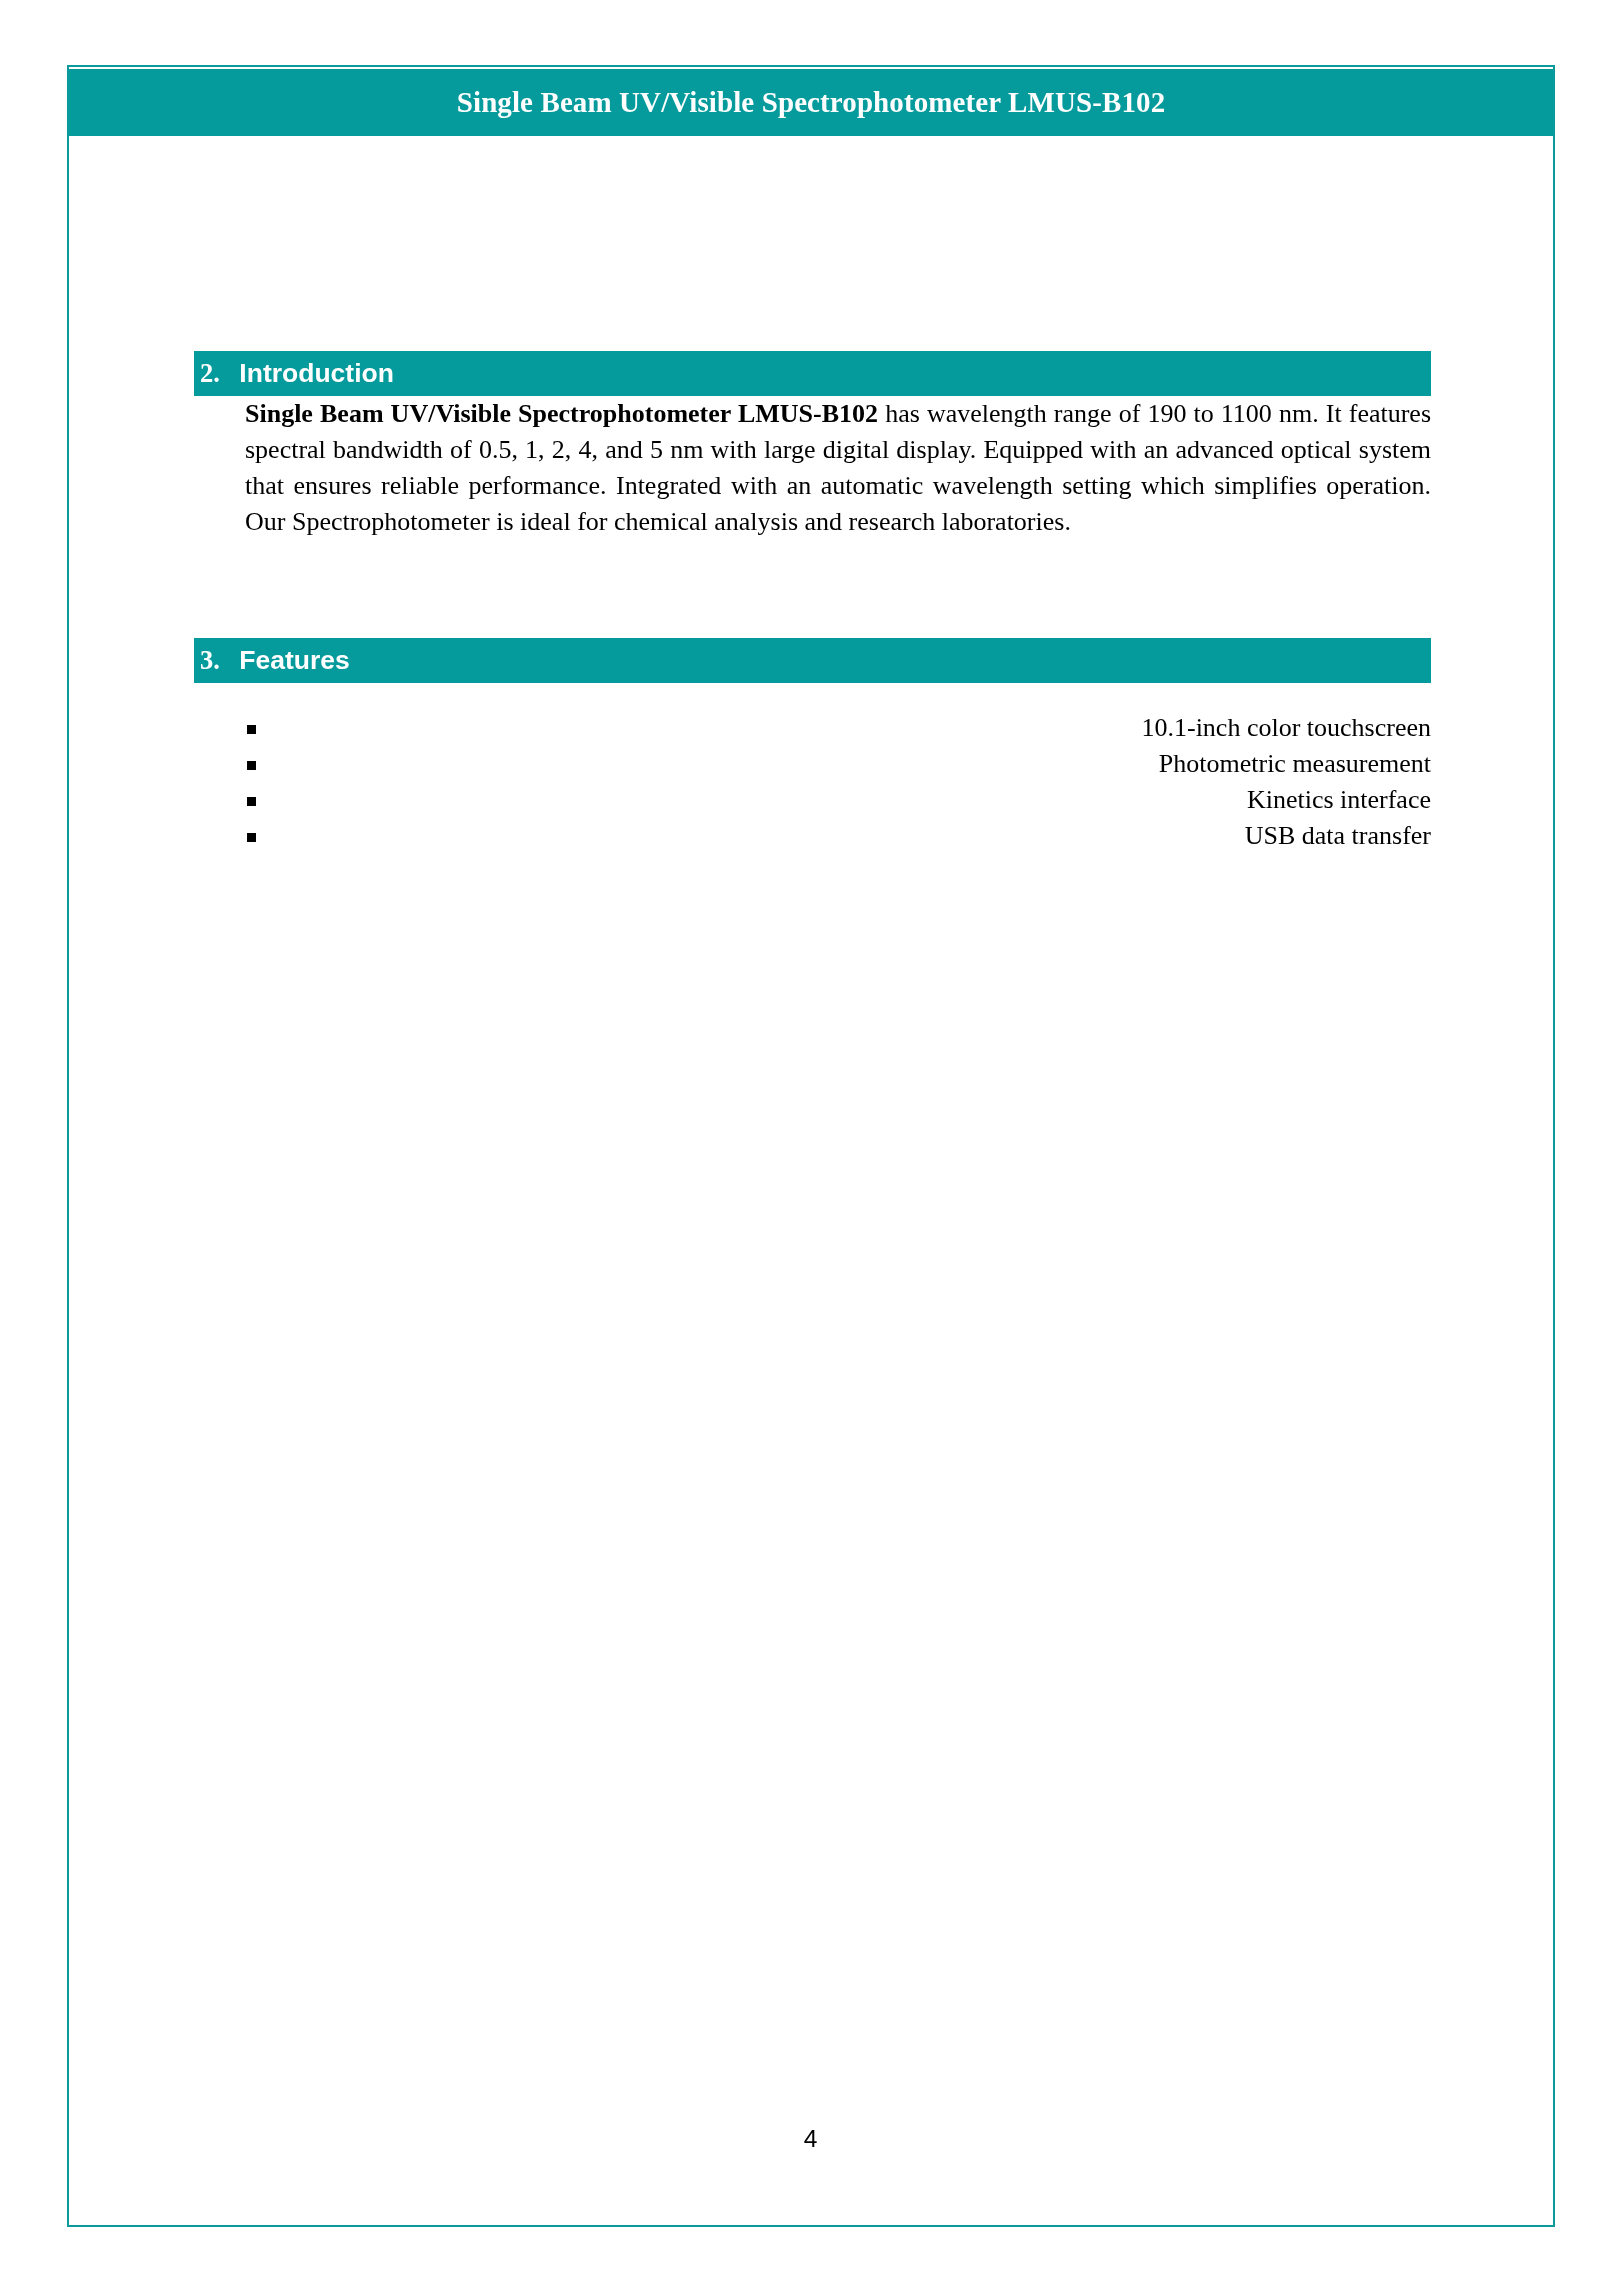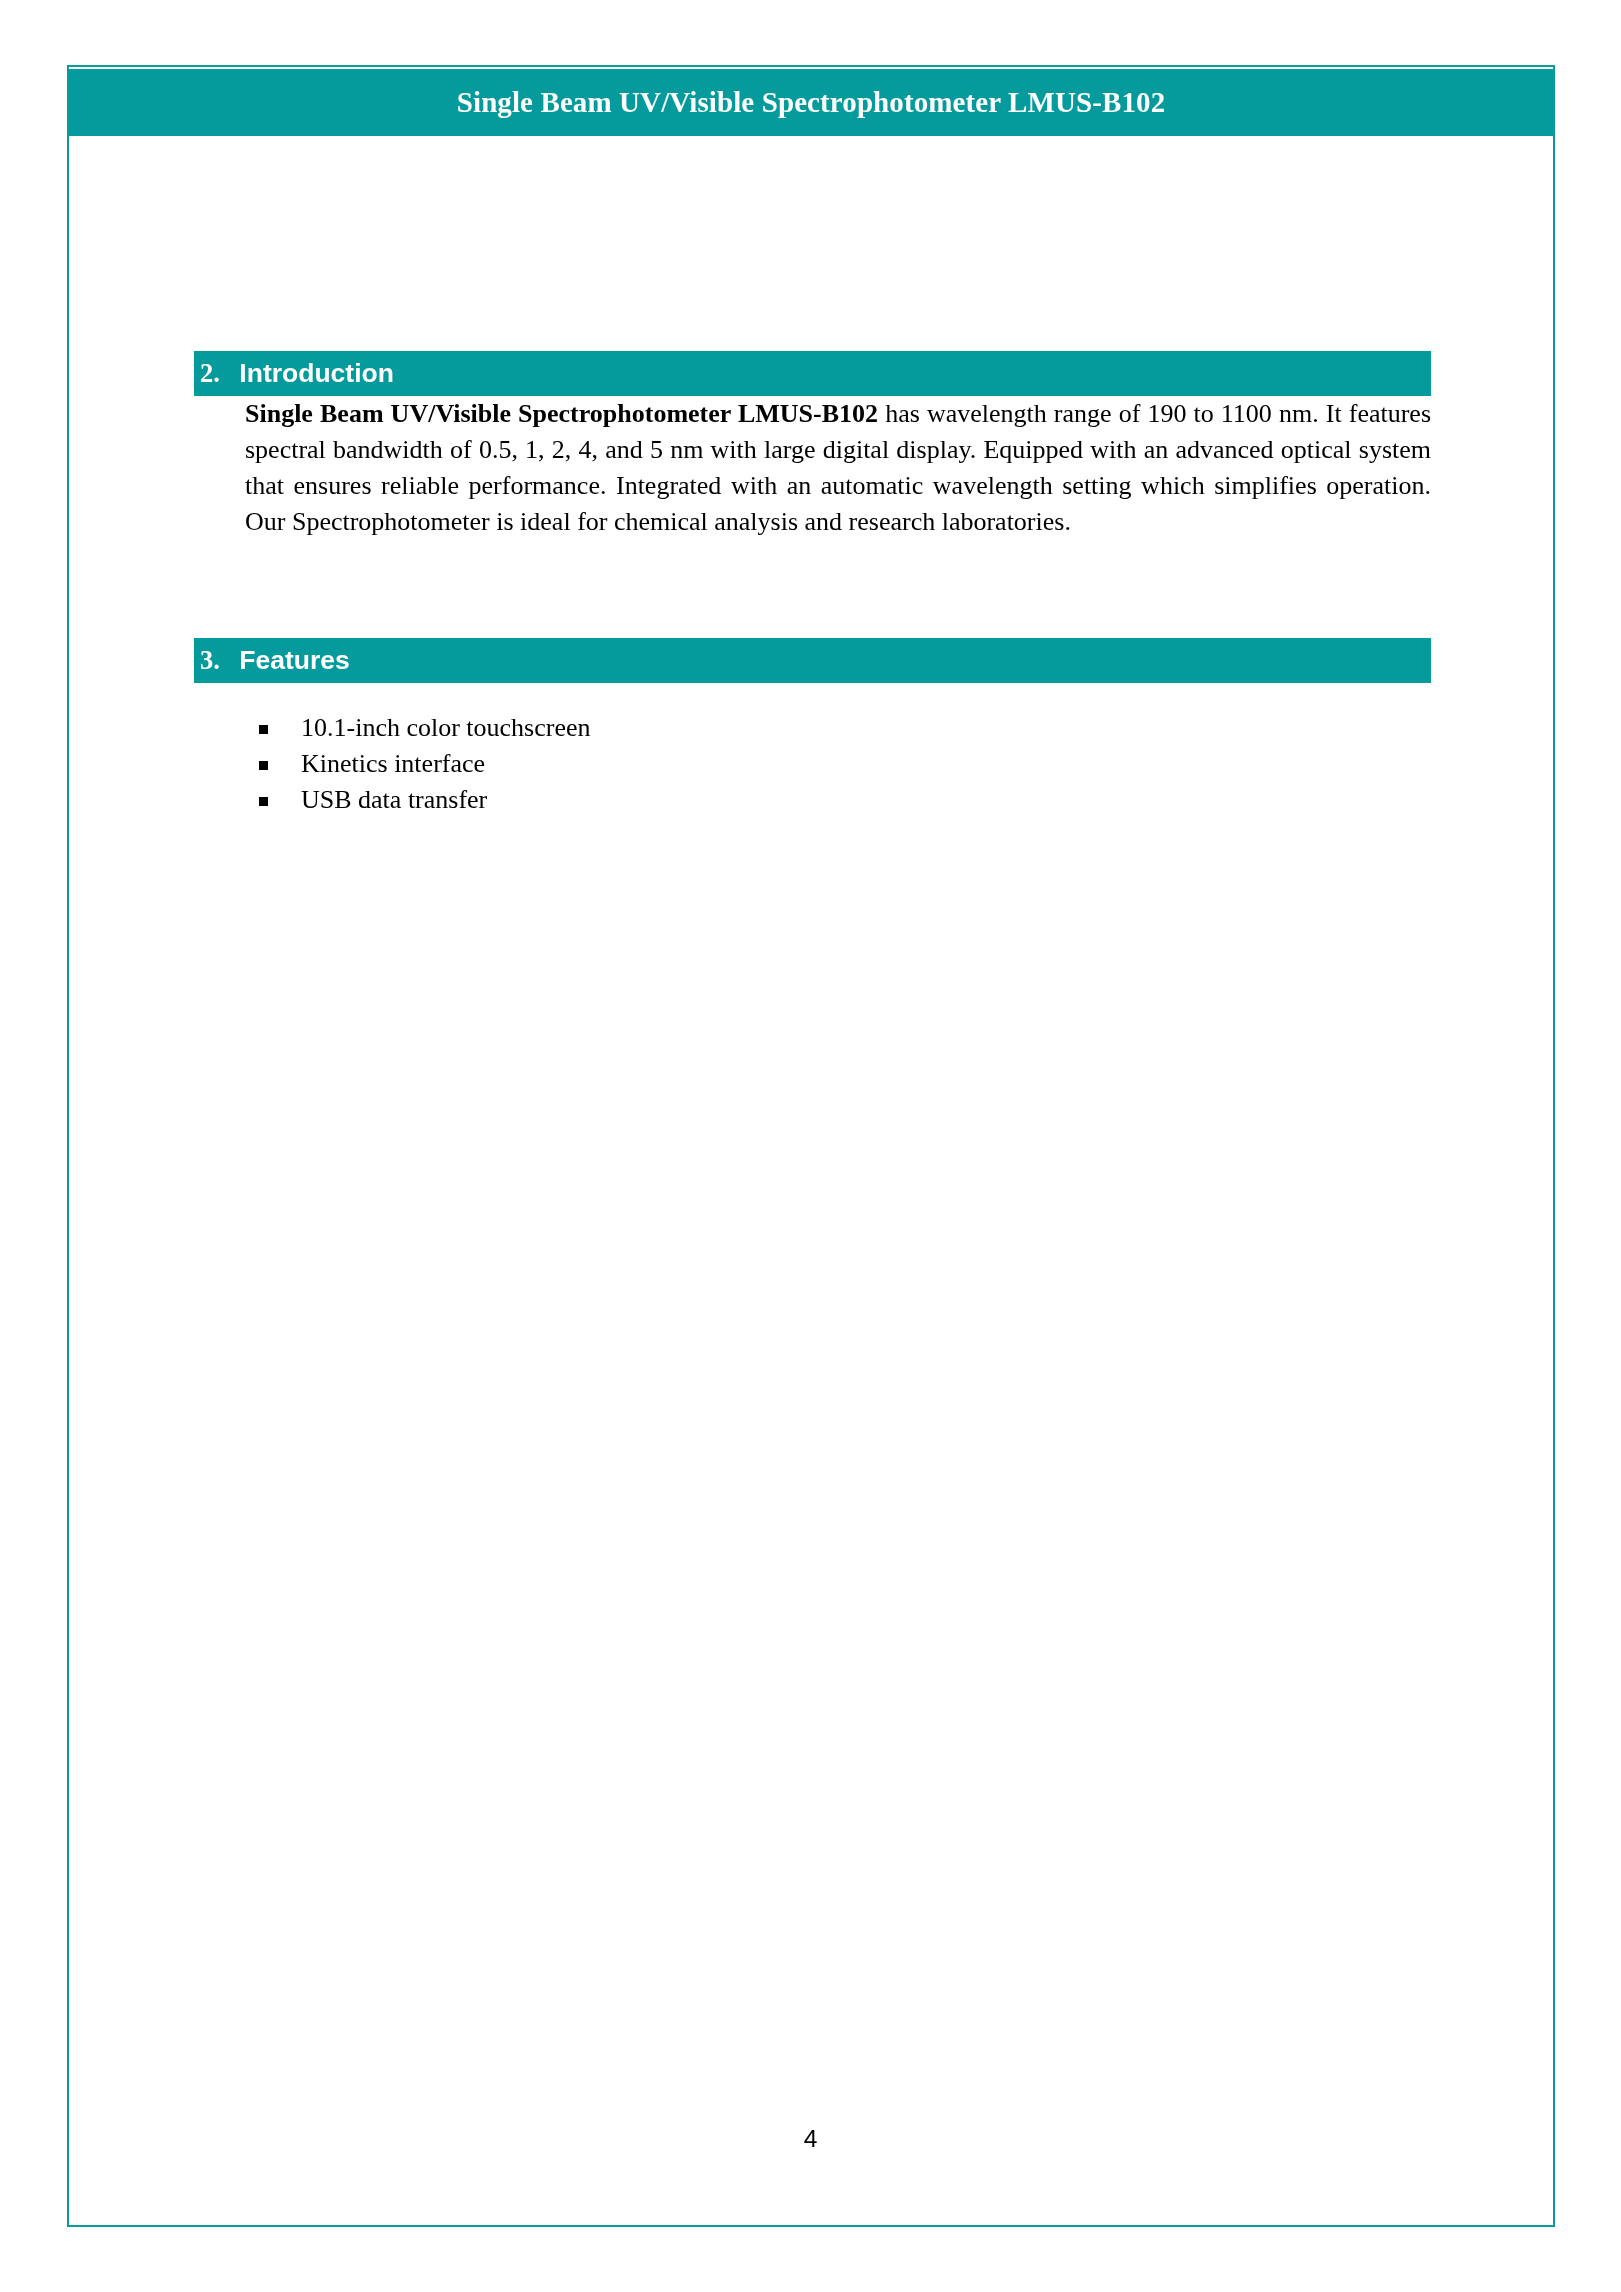--- a/index.html
+++ b/index.html
@@ -89,25 +89,26 @@
     line-height: 36px;
     text-align: justify;
     text-justify: inter-word;
     margin: 0;
     color: #000000;
   }
   .body-para b { font-weight: bold; }
 
   
   .features-list {
-    margin: 12px;
+    margin: 0;
     padding: 0;
     list-style: none;
     margin-top: 27.4px;
     padding-left: 53px;
+    text-align: right;
   }
   .features-list li {
     font-size: 26px;
     line-height: 36px;
     position: relative;
     padding-left: 42px;
     color: #000000;
   }
   .bullet-square {
     position: absolute;
@@ -162,20 +163,24 @@
     <span class="title">Features</span>
   </div>
 
   <ul class="features-list">
     <li>
       <span class="bullet-square"></span>
       <span>10.1-inch color touchscreen</span>
     </li>
     <li>
       <span class="bullet-square"></span>
+      <span>Photometric measurement</span>
+    </li>
+    <li>
+      <span class="bullet-square"></span>
       <span>Kinetics interface</span>
     </li>
     <li>
       <span class="bullet-square"></span>
       <span>USB data transfer</span>
     </li>
   </ul>
 
 </div>
 

